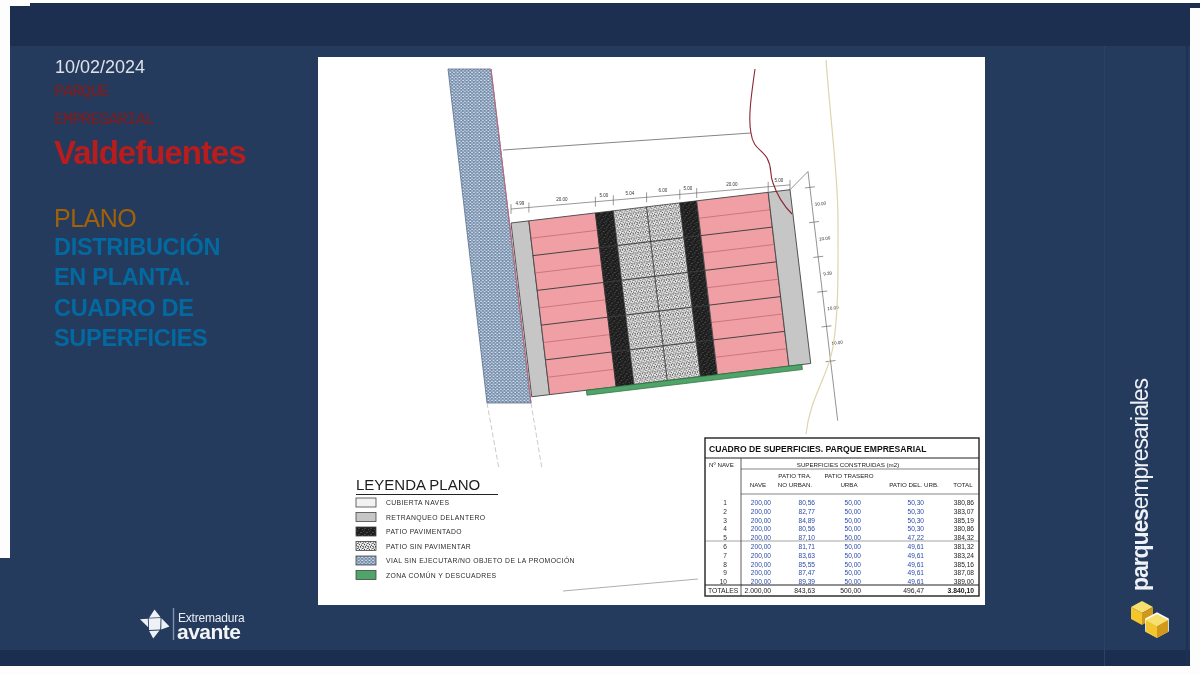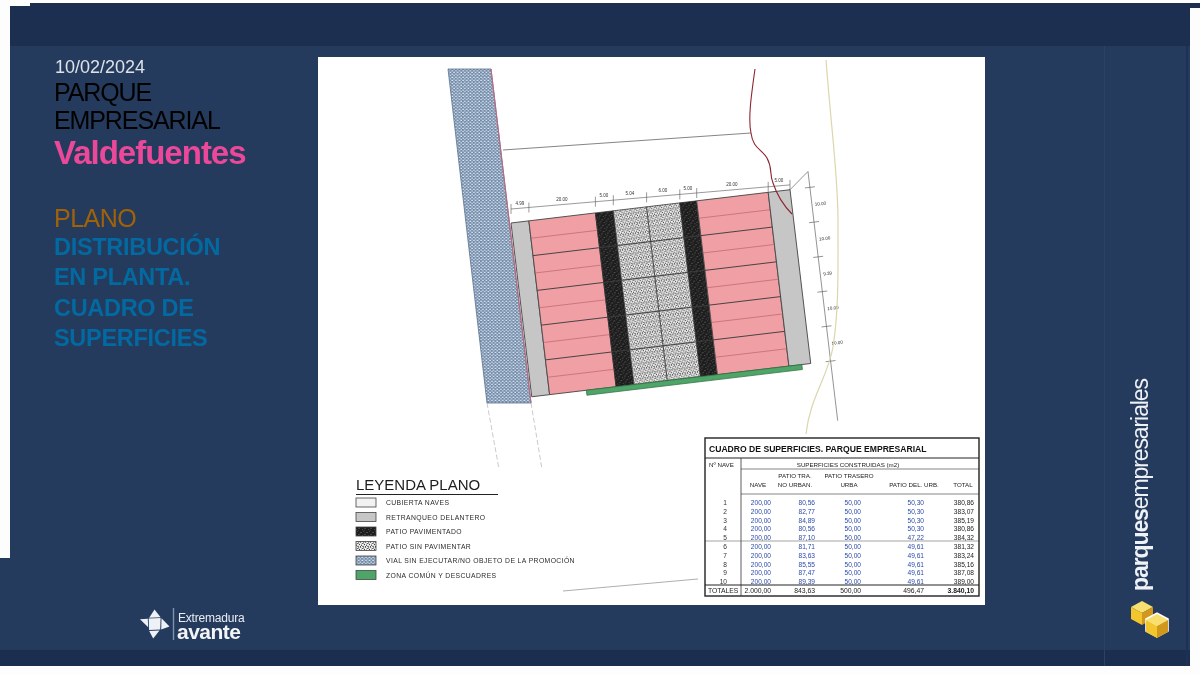--- a/index.html
+++ b/index.html
@@ -21,23 +21,23 @@
 
 <div class="abs" style="left:1190px;top:8px;width:10px;height:667px;background:#fdfdfd;"></div>
 
 <div class="abs" style="left:0;top:667px;width:1190px;height:8px;background:#fdfdfd;"></div>
 
 <div class="abs" style="left:1104px;top:46px;width:1px;height:620px;background:#2b4266;"></div>
 <div class="abs" style="left:1186px;top:46px;width:2px;height:620px;background:#1c3154;"></div>
 
 <div class="abs" style="left:55px;top:57px;font-size:18px;color:#dde2e8;">10/02/2024</div>
 
-<div class="abs" style="left:54px;top:78px;font-size:25px;line-height:28px;letter-spacing:-1.1px;color:#000000;">PARQUE<br>EMPRESARIAL</div>
-
-<div class="abs" style="left:54px;top:134px;font-size:33px;letter-spacing:-1px;font-weight:bold;color:#ec4899;">Valdefuentes</div>
+<div class="abs" style="left:54px;top:78px;font-size:17px;line-height:28px;letter-spacing:-1.1px;color:#7f1d1d;font-family:Liberation Mono, monospace;">PARQUE<br>EMPRESARIAL</div>
+
+<div class="abs" style="left:54px;top:134px;font-size:33px;letter-spacing:-1px;font-weight:bold;color:#b91c1c;">Valdefuentes</div>
 
 <div class="abs" style="left:54px;top:204px;font-size:25px;letter-spacing:-0.5px;color:#a16207;">PLANO</div>
 
 <div class="abs" style="left:54px;top:232px;font-size:23.5px;line-height:30.3px;letter-spacing:-0.3px;font-weight:bold;color:#0369a1;">DISTRIBUCIÓN<br>EN PLANTA.<br>CUADRO DE<br>SUPERFICIES</div>
 
 <div class="abs" style="left:318px;top:57px;width:667px;height:548px;background:#ffffff;">
 <svg width="667" height="548" viewBox="0 0 667 548">
 <defs>
   <pattern id="brick" width="3.6" height="3.2" patternUnits="userSpaceOnUse">
     <rect width="3.6" height="3.2" fill="#6e89a9"></rect>

